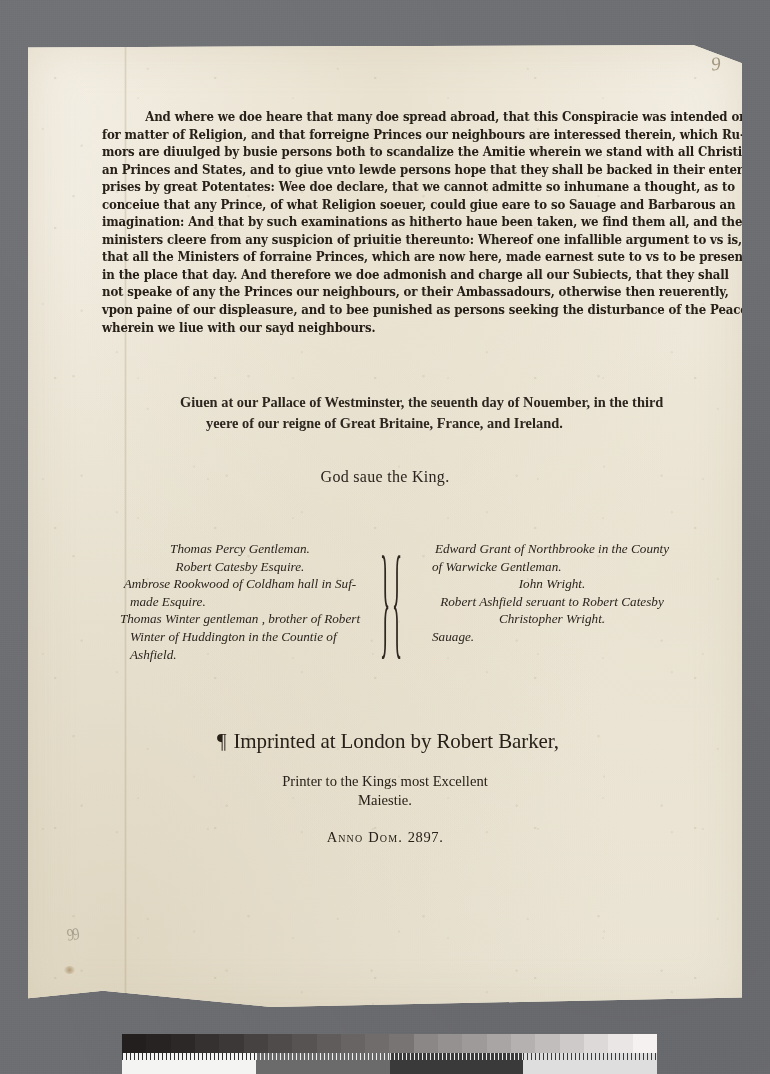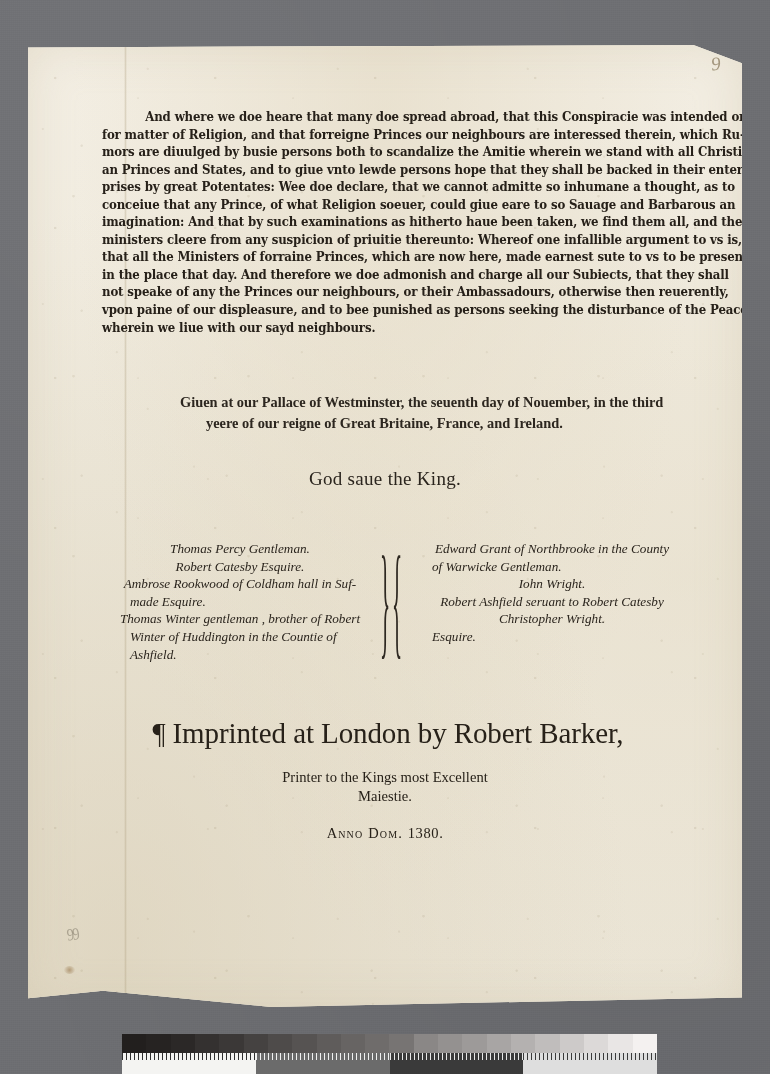--- a/index.html
+++ b/index.html
@@ -134,21 +134,21 @@
     font-weight: bold;
   }
   #dateline .ln { display: block; white-space: nowrap; }
   #dateline .ln.second { padding-left: 26px; }
 
   #god-save {
     left: 0;
     top: 423px;
     width: 714px;
     text-align: center;
-    font-size: 19px;
+    font-size: 16px;
     letter-spacing: .3px;
     color: #2b251e;
   }
 
   
   #signatories {
     left: 78px;
     top: 495px;
     width: 600px;
     display: flex;
@@ -183,24 +183,25 @@
 
   
   #colophon {
     left: 0;
     top: 672px;
     width: 714px;
     text-align: center;
     color: #272119;
   }
   #imprint-line {
-    font-size: 29px;
+    font-size: 21px;
     letter-spacing: -.1px;
     white-space: nowrap;
     padding-left: 6px;
+    margin-top: 12px;
   }
   #pilcrow { margin-right: 7px; }
   #printer-line-1, #printer-line-2 {
     font-size: 14.6px;
     line-height: 19px;
   }
   #printer-line-1 { margin-top: 18px; }
   #anno-line {
     margin-top: 19px;
     font-size: 14.5px;
@@ -312,33 +313,33 @@
         <span class="brace">}</span>
         <span class="brace">{</span>
       </div>
 
       <div class="col right">
         <span class="entry">Edward Grant of Northbrooke in the County</span>
         <span class="cont">of Warwicke Gentleman.</span>
         <span class="entry">Iohn Wright.</span>
         <span class="entry">Robert Ashfield seruant to Robert Catesby</span>
         <span class="entry">Christopher Wright.</span>
-        <span class="cont">Esquire.</span>
+        <span class="cont">Sauage.</span>
       </div>
     </div>
 
     <div class="textblock" id="colophon">
       <div id="imprint-line">
         <span id="pilcrow">¶</span><span>Imprinted at London by Robert Barker,</span>
       </div>
       <div id="printer-line-1">Printer to the Kings most Excellent</div>
       <div id="printer-line-2">Maiestie.</div>
       <div id="anno-line">
         <span>Anno Dom.</span>
-        <span class="yr">1380.</span>
+        <span class="yr">2897.</span>
       </div>
     </div>
 
     <div class="ms-note" id="pencil-number">99</div>
   </div>
 
   <div id="calibration-target">
     <div id="grey-wedge">
         <div class="step" style="background: rgb(34, 31, 30);"></div>
         <div class="step" style="background: rgb(38, 35, 34);"></div>

